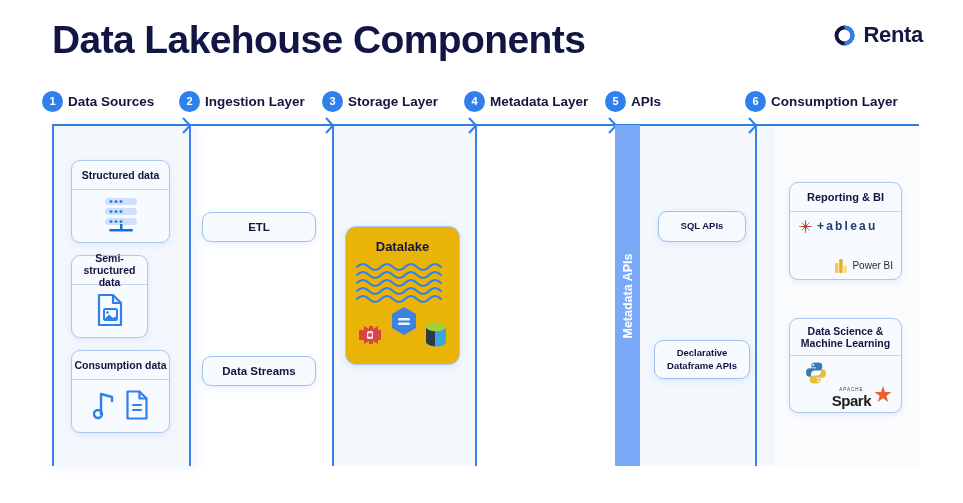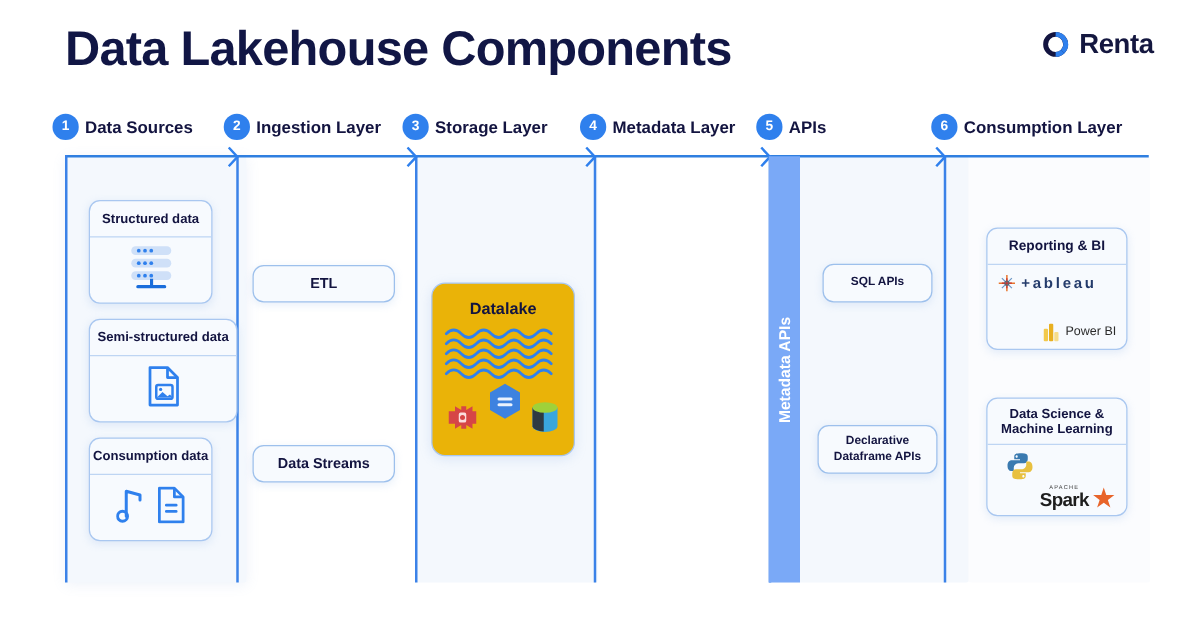--- a/index.html
+++ b/index.html
@@ -219,21 +219,21 @@
           <circle cx="13" cy="25.5" r="1.5" fill="#2f80ed"></circle>
             <circle cx="18" cy="25.5" r="1.5" fill="#2f80ed"></circle>
             <circle cx="23" cy="25.5" r="1.5" fill="#2f80ed"></circle>
           <rect x="22" y="28" width="2.5" height="5" fill="#1a6ddb"></rect>
           <rect x="11" y="33" width="24" height="2.6" rx="1.3" fill="#1a6ddb"></rect>
         </svg>
       </span>
     </div>
   </div>
 
-  <div class="card" style="left:71px;top:255px;width:119px;height:83px;">
+  <div class="card" style="left:71px;top:255px;width:77px;height:83px;">
     <div class="card-head">Semi-structured data</div>
     <div class="card-body">
       <span>
         <svg width="28" height="34" viewBox="0 0 28 34">
           <path d="M3 2h14l8 8v22H3z" fill="none" stroke="#2f80ed" stroke-width="2.2" stroke-linejoin="round"></path>
           <path d="M17 2v8h8" fill="none" stroke="#2f80ed" stroke-width="2.2" stroke-linejoin="round"></path>
           <rect x="8" y="16" width="13" height="11" rx="1.5" fill="none" stroke="#2f80ed" stroke-width="2"></rect>
           <circle cx="11.5" cy="19.5" r="1.3" fill="#2f80ed"></circle>
           <path d="M8.5 26 L13 21.5 L17 25 L19 23.5 L21 26z" fill="#2f80ed"></path>
         </svg>
@@ -344,21 +344,21 @@
       <span>Data Science &amp;</span>
       <span>Machine Learning</span>
     </div>
     <div class="card-body tall" style="flex-direction:column;gap:2px;align-items:stretch;justify-content:center;padding:0 8px;">
       <div class="logo-row" style="justify-content:flex-start;padding-left:6px;">
         <svg width="24" height="24" viewBox="0 0 24 24">
           <path d="M11.8 1.6c-2.5 0-4.4.6-4.4 2.6v2.2h4.6v.8H5.6c-2 0-3.6 1.3-3.6 4.3s1.4 4.3 3.3 4.3h1.7v-2.6c0-2.1 1.8-3.6 3.8-3.6h4.4c1.8 0 3-1.4 3-3.2V4.2c0-1.8-1.6-2.6-4.4-2.6zm-2.5 1.5c.5 0 .9.4.9 1s-.4 1-.9 1-.9-.5-.9-1 .4-1 .9-1z" fill="#3a7ab0"></path>
           <path d="M12.2 22.4c2.5 0 4.4-.6 4.4-2.6v-2.2H12v-.8h6.4c2 0 3.6-1.3 3.6-4.3s-1.4-4.3-3.3-4.3h-1.7v2.6c0 2.1-1.8 3.6-3.8 3.6H8.8c-1.8 0-3 1.4-3 3.2v2.2c0 1.8 1.6 2.6 4.4 2.6zm2.5-1.5c-.5 0-.9-.4-.9-1s.4-1 .9-1 .9.5.9 1-.4 1-.9 1z" fill="#e8c03f"></path>
         </svg>
       </div>
-      <div class="logo-row" style="justify-content:flex-end;align-items:flex-end;gap:2px;">
+      <div class="logo-row" style="justify-content:flex-end;align-items:flex-start;gap:2px;">
         <div style="display:flex;flex-direction:column;align-items:center;">
           <span class="spark-apache">APACHE</span>
           <span class="spark-word">Spark</span>
         </div>
         <svg width="20" height="20" viewBox="0 0 20 20" style="margin-top:-2px;">
           <path d="M10 1 L12 7 L18.5 7 L13.3 10.9 L15.3 17 L10 13.2 L4.7 17 L6.7 10.9 L1.5 7 L8 7z" fill="#e8642a"></path>
         </svg>
       </div>
     </div>
   </div>

